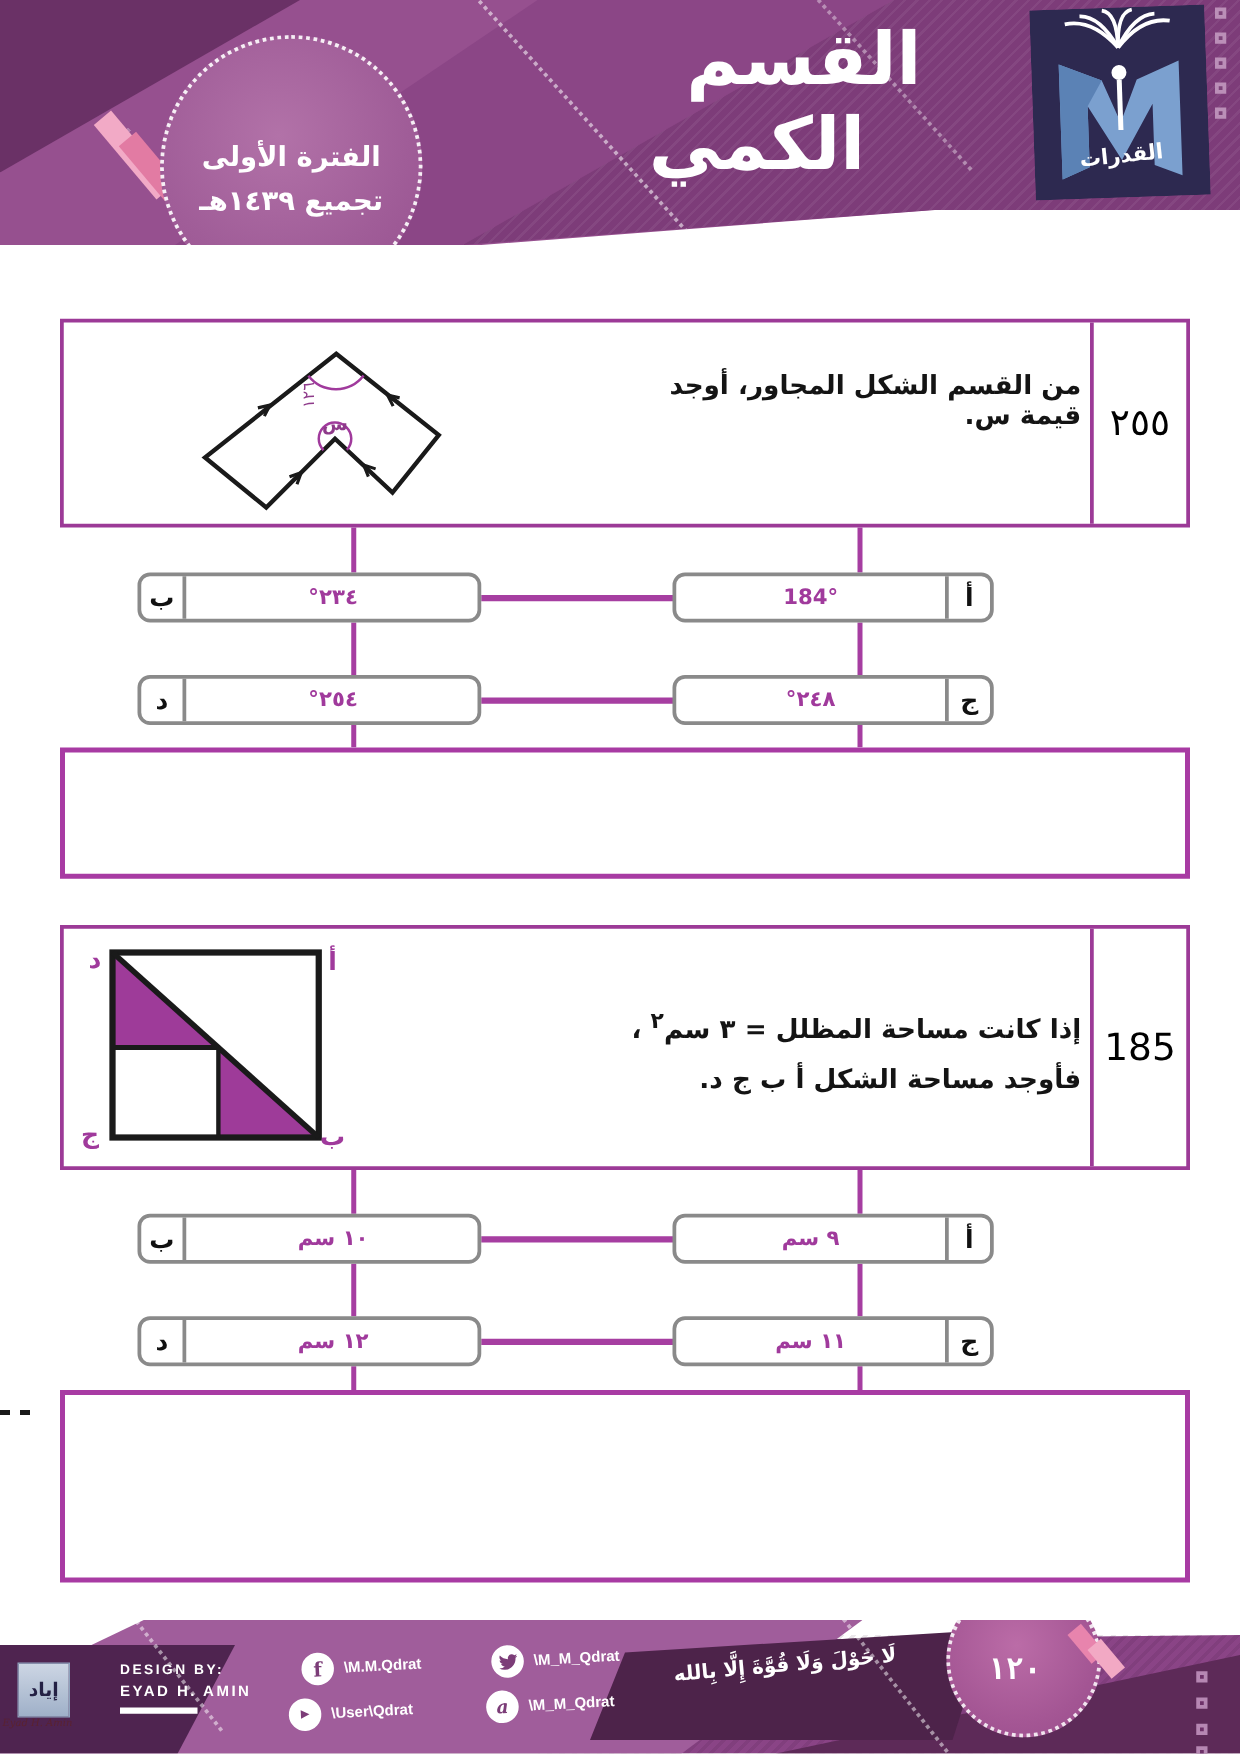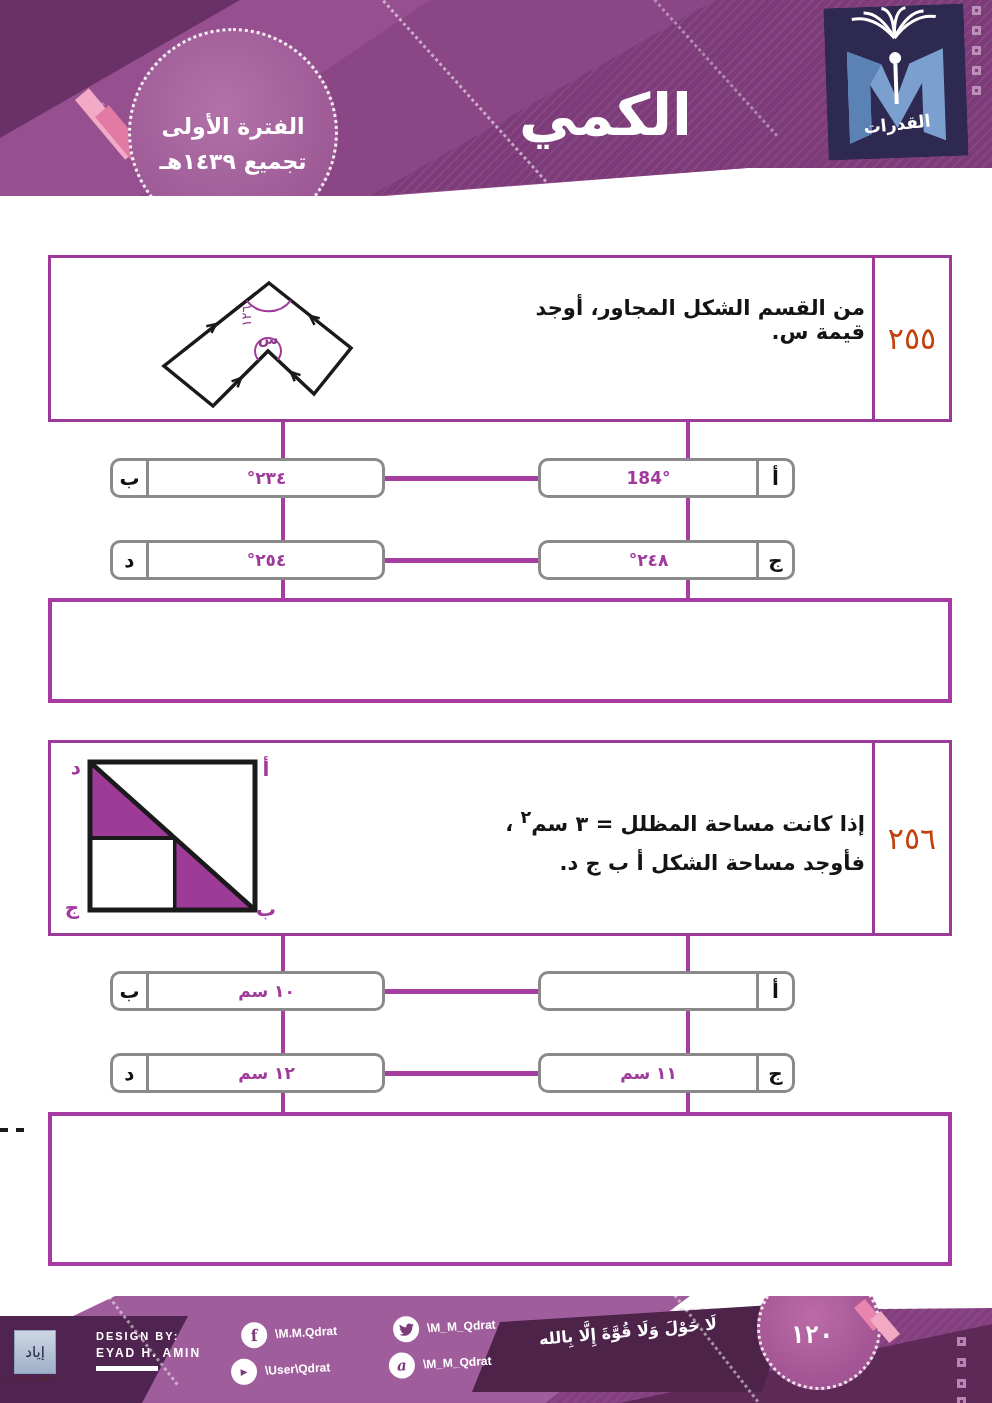--- a/index.html
+++ b/index.html
@@ -24,21 +24,21 @@
   .badge-text{position:absolute;left:0;right:0;top:78px;text-align:center;color:#fff;
          font-weight:bold;font-size:22px;line-height:35px;}
   .title-line{position:absolute;color:#fff;font-weight:bold;font-size:58px;line-height:1;
          letter-spacing:0;}
   .logo{position:absolute;left:826px;top:6px;width:140px;height:152px;transform:rotate(-2deg);}
   .hsq{position:absolute;width:9px;height:9px;background:#bb8fb8;}
   .hsq::after{content:"";position:absolute;left:3px;top:3px;width:3px;height:3px;background:#7d4379;}
   
   .qbox{position:absolute;border:3px solid #9c3a97;background:#fff;box-sizing:border-box;}
   .qnum{position:absolute;top:0;bottom:0;right:0;width:74px;border-left:3px solid #9c3a97;
-        display:flex;align-items:center;justify-content:center;font-size:30px;color:#c2410c;}
+        display:flex;align-items:center;justify-content:center;font-size:30px;color:#000000;}
   .qtext{position:absolute;direction:rtl;text-align:right;color:#141414;font-weight:bold;font-size:21px;}
   .conn{position:absolute;background:#a63ea1;}
   .opt{position:absolute;height:40px;background:#fff;border:3px solid #8a8a8a;border-radius:10px;box-sizing:border-box;}
   .opt .val{position:absolute;top:0;bottom:0;display:flex;align-items:center;justify-content:center;
         color:#a03a9c;font-weight:bold;font-size:17px;direction:rtl;}
   .opt.r .val{left:0;right:36px;}
   .opt.l .val{left:38px;right:0;}
   .opt .cell{position:absolute;top:0;bottom:0;width:36px;display:flex;align-items:center;justify-content:center;
         font-weight:bold;font-size:20px;color:#111;box-sizing:border-box;}
   .opt.r .cell{right:0;border-left:3px solid #8a8a8a;}
@@ -60,21 +60,21 @@
         border:3px dotted rgba(255,255,255,.85);box-sizing:border-box;
         background:radial-gradient(circle at 45% 40%,#bb6ca7,#a45694 65%,#994c8c);font-family:Liberation Mono, monospace;}
   .fpage{position:absolute;left:30px;top:52px;color:#fff;font-weight:bold;font-size:24px;}
   .soc{position:absolute;left:222px;top:12px;width:300px;height:80px;transform:rotate(-3deg);}
   .soc-ic{position:absolute;width:26px;height:26px;border-radius:50%;background:#fff;color:#7c3d78;
         display:flex;align-items:center;justify-content:center;font-weight:bold;}
   .soc-h{position:absolute;color:#fff;font-weight:bold;font-size:12px;font-family:"Liberation Sans",sans-serif;}
   .design-label{position:absolute;color:#fff;font-weight:bold;font-family:"Liberation Sans",sans-serif;letter-spacing:2px;}
   .sigbox{position:absolute;left:14px;top:34px;width:40px;height:42px;
         background:linear-gradient(#cdd6e4,#9fb0c8);border:1px solid #8fa2bd;
-        display:flex;align-items:center;justify-content:center;color:#242145;font-weight:normal;font-size:15px;}
+        display:flex;align-items:center;justify-content:center;color:#242145;font-weight:bold;font-size:15px;}
   .sigscript{position:absolute;left:2px;top:78px;color:#5a2230;font-style:italic;font-size:8px;
         font-family:"DejaVu Serif",serif;}
   .fcall{position:absolute;left:488px;top:26px;width:280px;text-align:center;color:#fff;
         font-weight:bold;font-size:16px;transform:rotate(-5deg);}
   .fdot{position:absolute;height:0;border-top:3px dotted rgba(255,255,255,.5);}
 </style>
 </head>
 <body>
 
 <div class="page">
@@ -92,20 +92,21 @@
     <div class="pinkbar" style="left:98px;top:85px;background:#f2aac6;"></div>
     <div class="pinkbar" style="left:118px;top:102px;background:#e27ba3;"></div>
 
     <div class="badge">
       <div class="badge-text">
         <div>الفترة الأولى</div>
         <div>تجميع ١٤٣٩هـ</div>
       </div>
     </div>
 
+    <div class="title-line" style="right:255px;top:18px;">القسم</div>
     <div class="title-line" style="right:300px;top:86px;">الكمي</div>
 
     <div class="logo">
       <svg width="140" height="152" viewBox="0 0 140 152">
         <rect width="140" height="152" fill="#2d2950"></rect>
         <g stroke="#ffffff" stroke-width="3" fill="none">
           <path d="M70,32 Q50,8 28,12"></path>
           <path d="M70,32 Q56,6 40,6"></path>
           <path d="M70,32 Q70,4 58,2"></path>
           <path d="M70,32 Q90,8 112,12"></path>
@@ -169,21 +170,21 @@
     <div class="val">٢٤٨°</div>
   </div>
   <div class="opt l" style="left:110px;top:540px;width:275px;">
     <div class="cell">د</div>
     <div class="val">٢٥٤°</div>
   </div>
 
   <div class="ansbox" style="left:48px;top:598px;width:904px;height:105px;"></div>
 
   <div class="qbox" style="left:48px;top:740px;width:904px;height:196px;">
-    <div class="qnum">٢٥٦</div>
+    <div class="qnum">185</div>
     <div class="qtext" style="right:84px;top:48px;width:360px;margin-top:16px;">
       <span>إذا كانت مساحة المظلل = ٣ سم</span><sup>٢</sup>
       <span>،</span>
     </div>
     <div class="qtext" style="right:84px;top:108px;width:360px;">فأوجد مساحة الشكل أ ب ج د.</div>
     <svg style="position:absolute;left:1px;top:5px;" width="230" height="172" viewBox="0 0 230 172">
       <polygon points="38,14 38,90 122.7,90" fill="#9e3b99"></polygon>
       <polygon points="122.7,90 122.7,162 203,162" fill="#9e3b99"></polygon>
       <rect x="38" y="14" width="165" height="148" fill="none" stroke="#1a1a1a" stroke-width="5"></rect>
       <line x1="38" y1="14" x2="203" y2="162" stroke="#1a1a1a" stroke-width="4.5"></line>
@@ -202,20 +203,21 @@
   <div class="conn" style="left:686px;top:936px;width:4px;height:35px;"></div>
   <div class="conn" style="left:281px;top:1011px;width:4px;height:42px;"></div>
   <div class="conn" style="left:686px;top:1011px;width:4px;height:42px;"></div>
   <div class="conn" style="left:281px;top:1093px;width:4px;height:19px;"></div>
   <div class="conn" style="left:686px;top:1093px;width:4px;height:19px;"></div>
   <div class="conn" style="left:385px;top:989px;width:155px;height:5px;"></div>
   <div class="conn" style="left:385px;top:1071px;width:155px;height:5px;"></div>
 
   <div class="opt r" style="left:538px;top:971px;width:257px;">
     <div class="cell">أ</div>
+    <div class="val">٩ سم</div>
   </div>
   <div class="opt l" style="left:110px;top:971px;width:275px;">
     <div class="cell">ب</div>
     <div class="val">١٠ سم</div>
   </div>
   <div class="opt r" style="left:538px;top:1053px;width:257px;">
     <div class="cell">ج</div>
     <div class="val">١١ سم</div>
   </div>
   <div class="opt l" style="left:110px;top:1053px;width:275px;">

